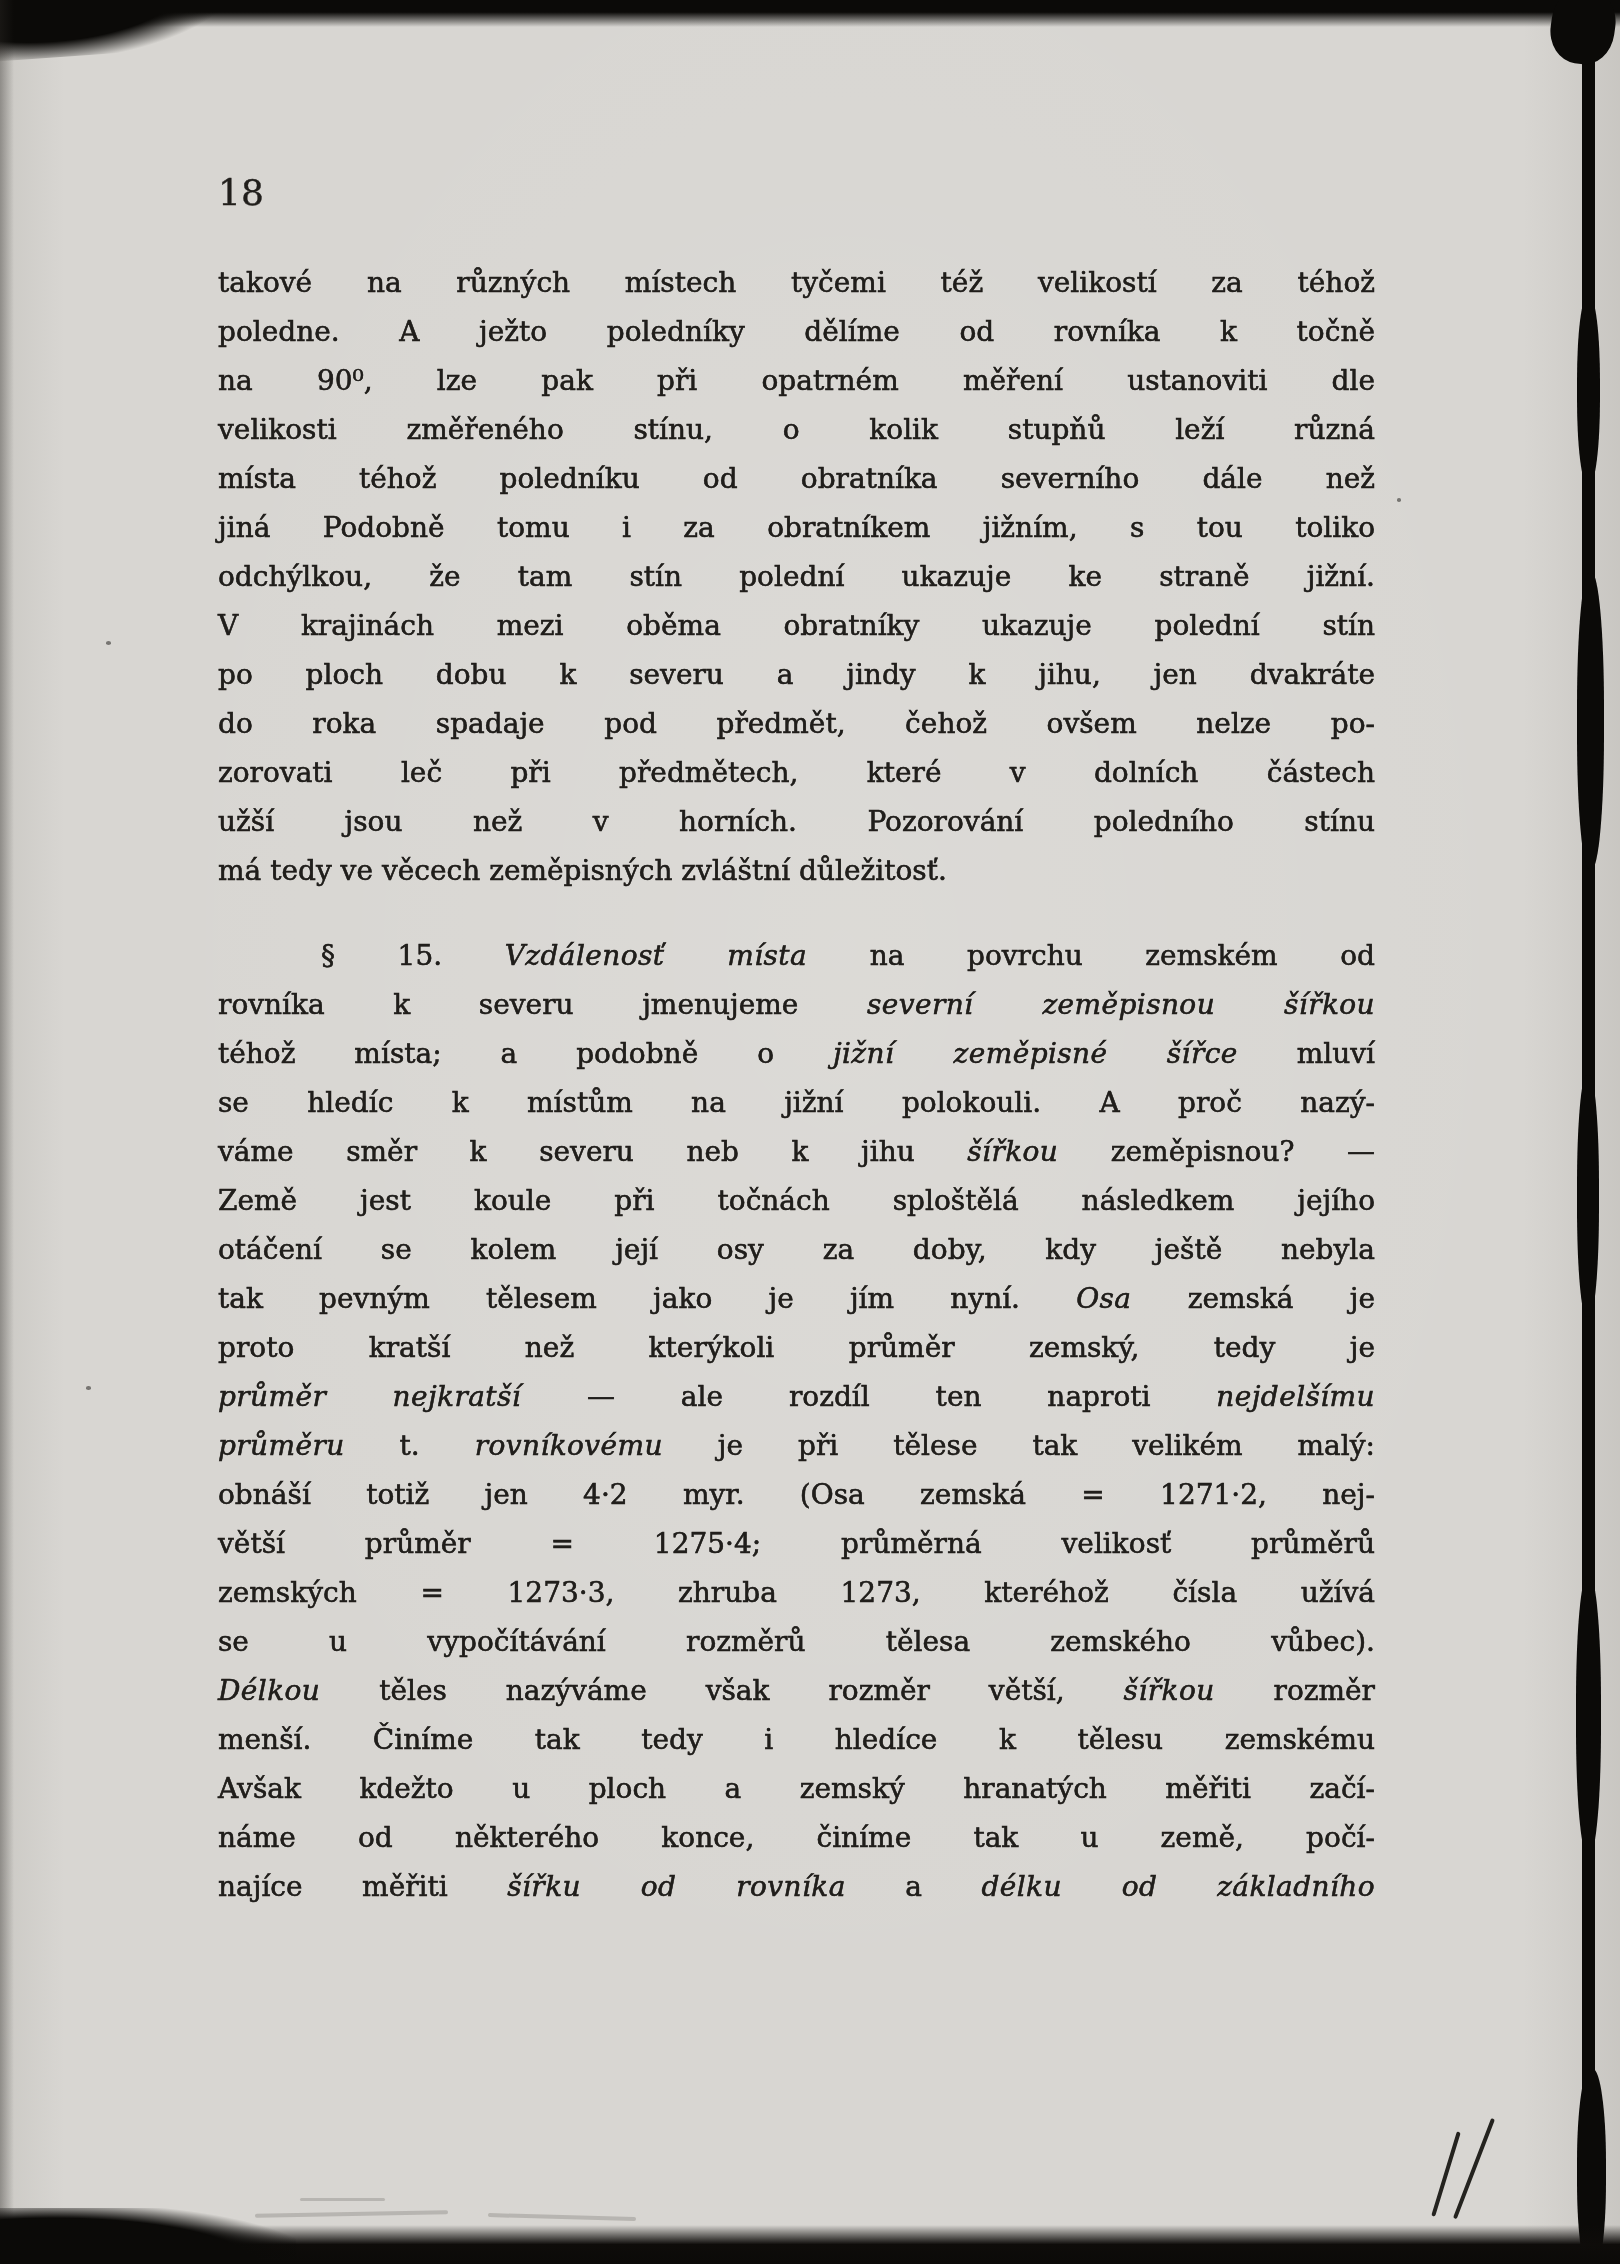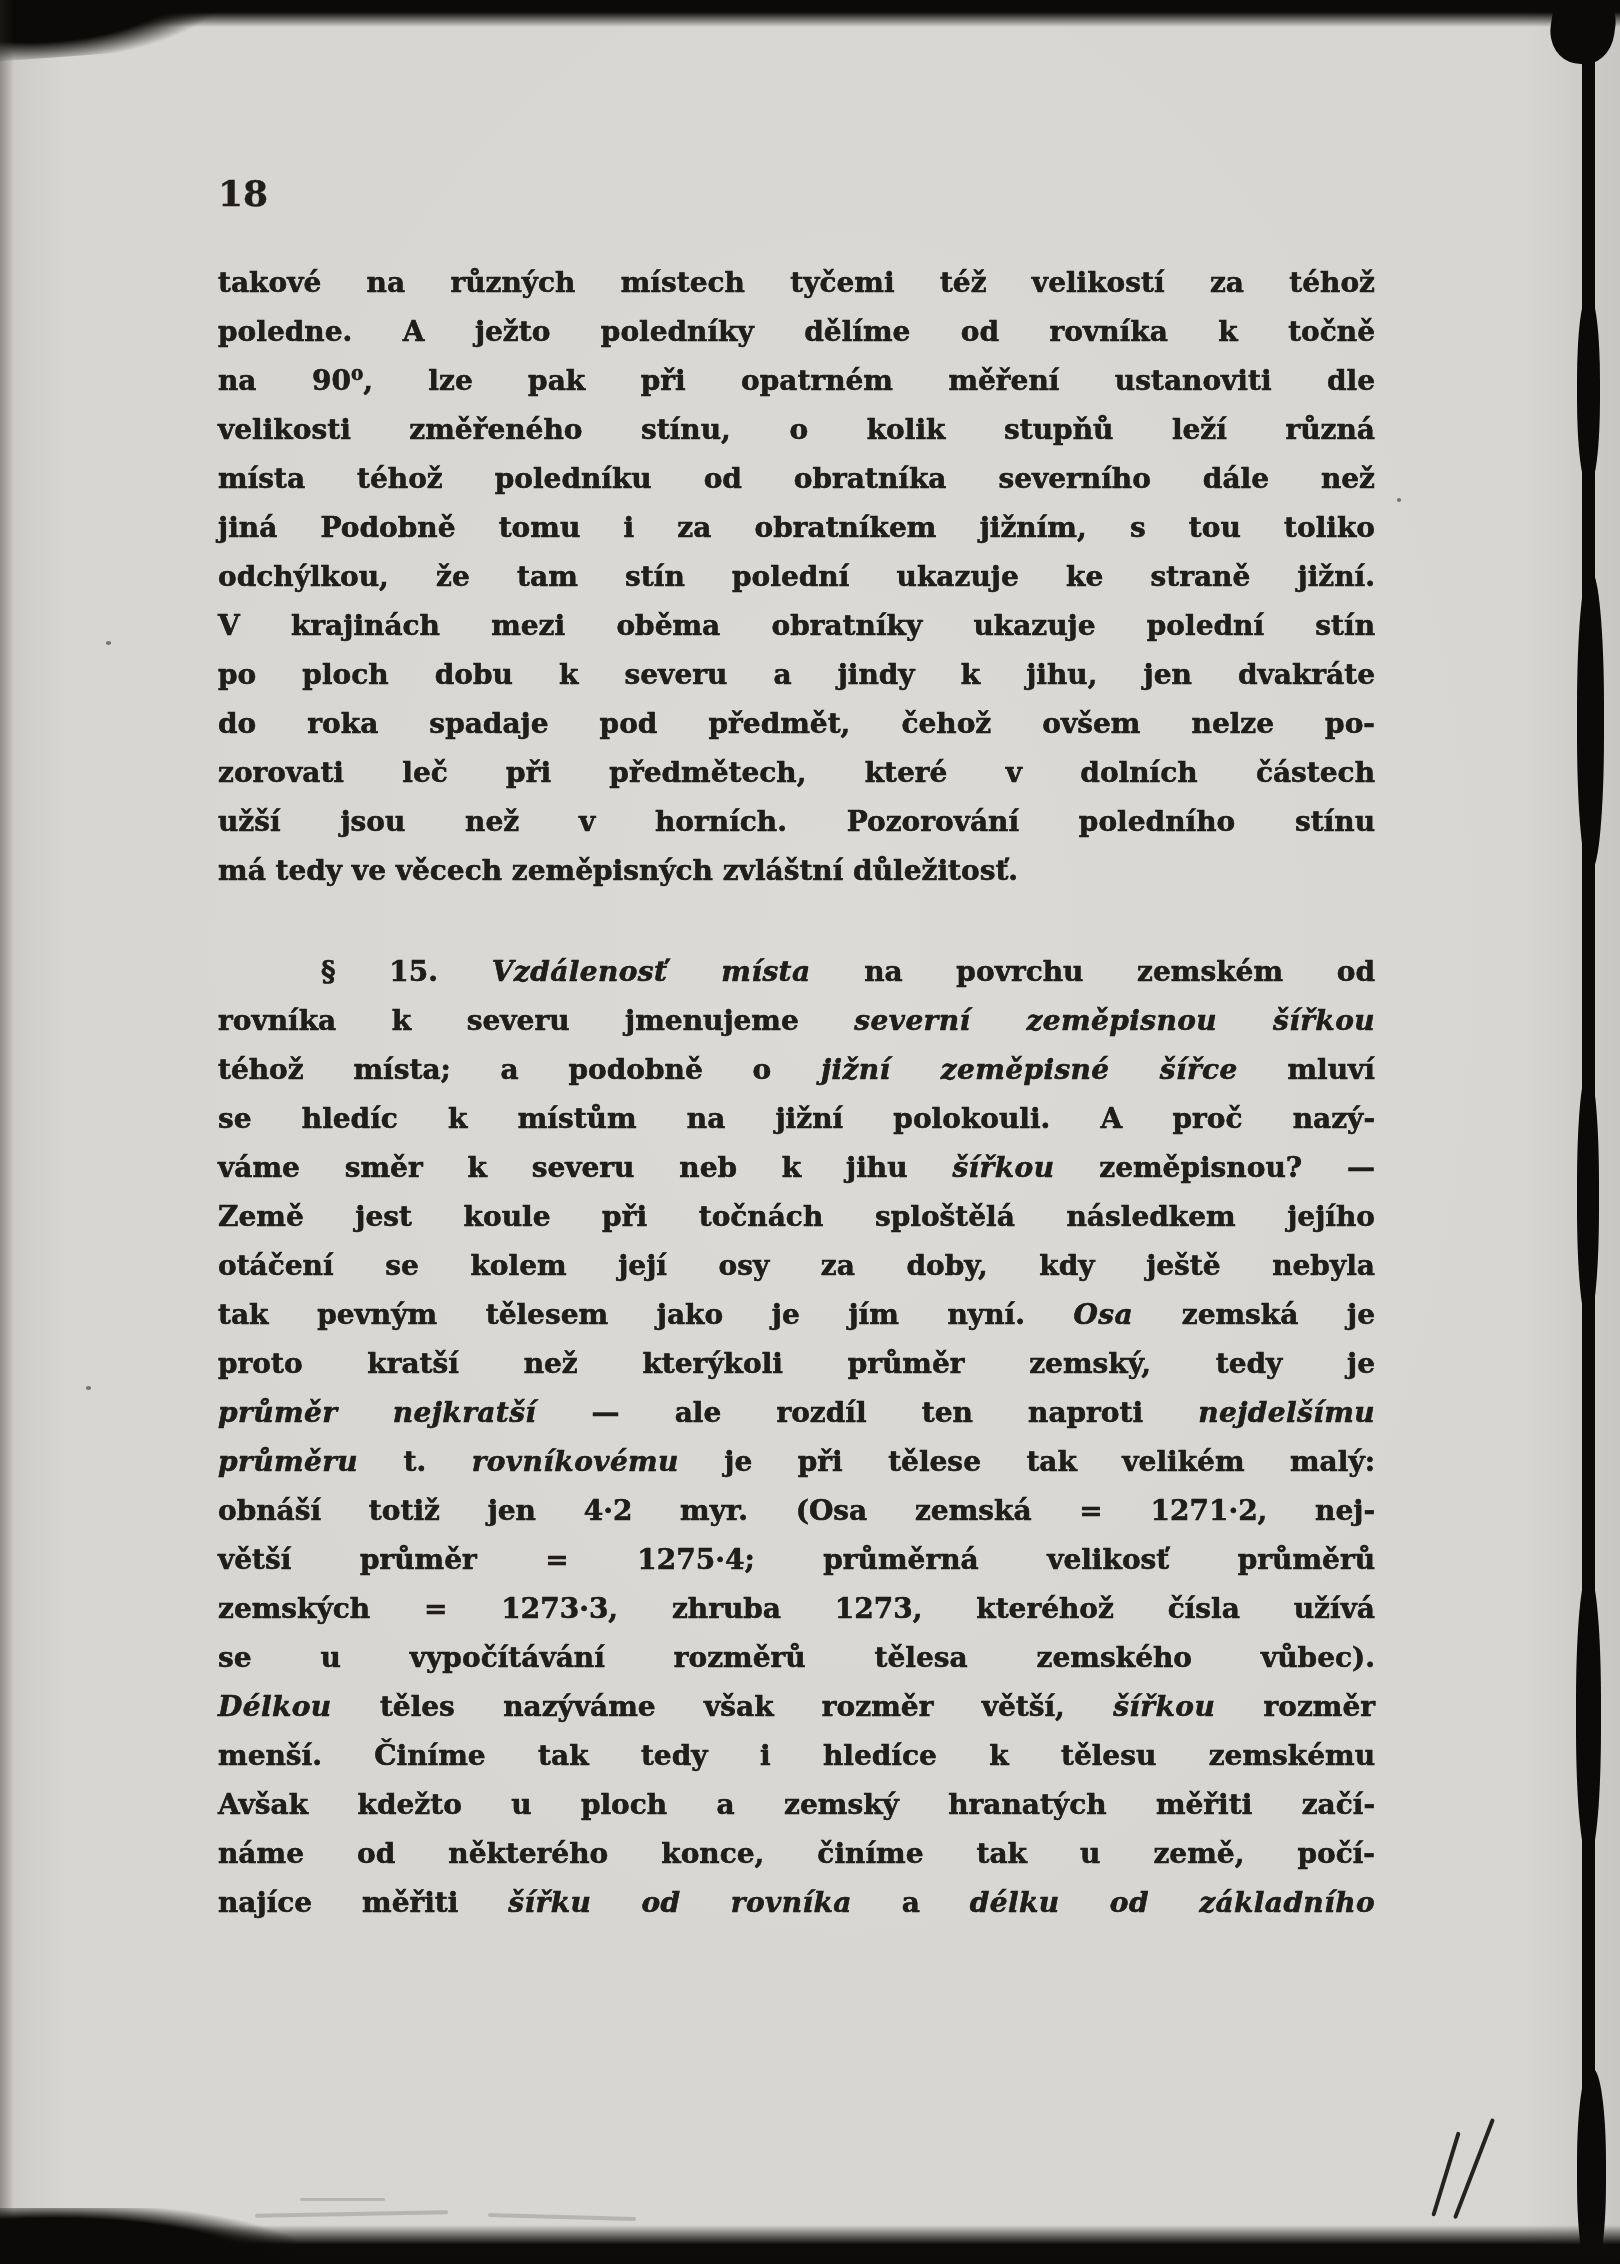--- a/index.html
+++ b/index.html
@@ -12,21 +12,20 @@
     width:1620px;height:2264px;position:relative;overflow:hidden;
     background:var(--paper);
     font-family:"DejaVu Serif","Liberation Serif",serif;
   }
   .page{
     position:absolute;inset:0;
     background:
       radial-gradient(ellipse at 52% 42%, rgba(255,255,255,0.10) 0%, rgba(255,255,255,0) 60%),
       linear-gradient(90deg, rgba(90,85,78,0.10) 0%, rgba(90,85,78,0) 4%, rgba(90,85,78,0) 94%, rgba(90,85,78,0.12) 100%),
       var(--paper);
-    font-weight: bold;
   }
   
   .edge-top{
     position:absolute;left:0;right:0;top:0;height:27px;
     background:linear-gradient(180deg, var(--edge) 0%, var(--edge) 45%, rgba(11,10,8,0) 100%);
   }
   .edge-top-left{
     position:absolute;left:-27px;top:-36px;width:260px;height:90px;
     background:radial-gradient(ellipse at 30% 20%, var(--edge) 55%, rgba(11,10,8,0) 75%);
     transform:rotate(-4deg);
@@ -70,21 +69,21 @@
     position:absolute;left:218px;top:172px;
     font-size:36px;color:var(--ink);
     -webkit-text-stroke:0.4px currentColor;
   }
   .text-block{
     position:absolute;left:218px;top:258px;width:1157px;
     font-size:28px;line-height:49px;color:var(--ink);
     -webkit-text-stroke:0.5px currentColor;
     text-shadow:0 0 0.6px rgba(32,30,27,0.65);
   }
-  .paragraph + .paragraph{margin-top:52px;}
+  .paragraph + .paragraph{margin-top:36px;}
   .line{
     text-align:justify;
     text-align-last:justify;
     text-justify:inter-word;
   }
   .line-last{text-align-last:left;}
   .line-indent{padding-left:103px;}
   .line i{font-style:italic;letter-spacing:0.4px;}
 </style>
 </head>

